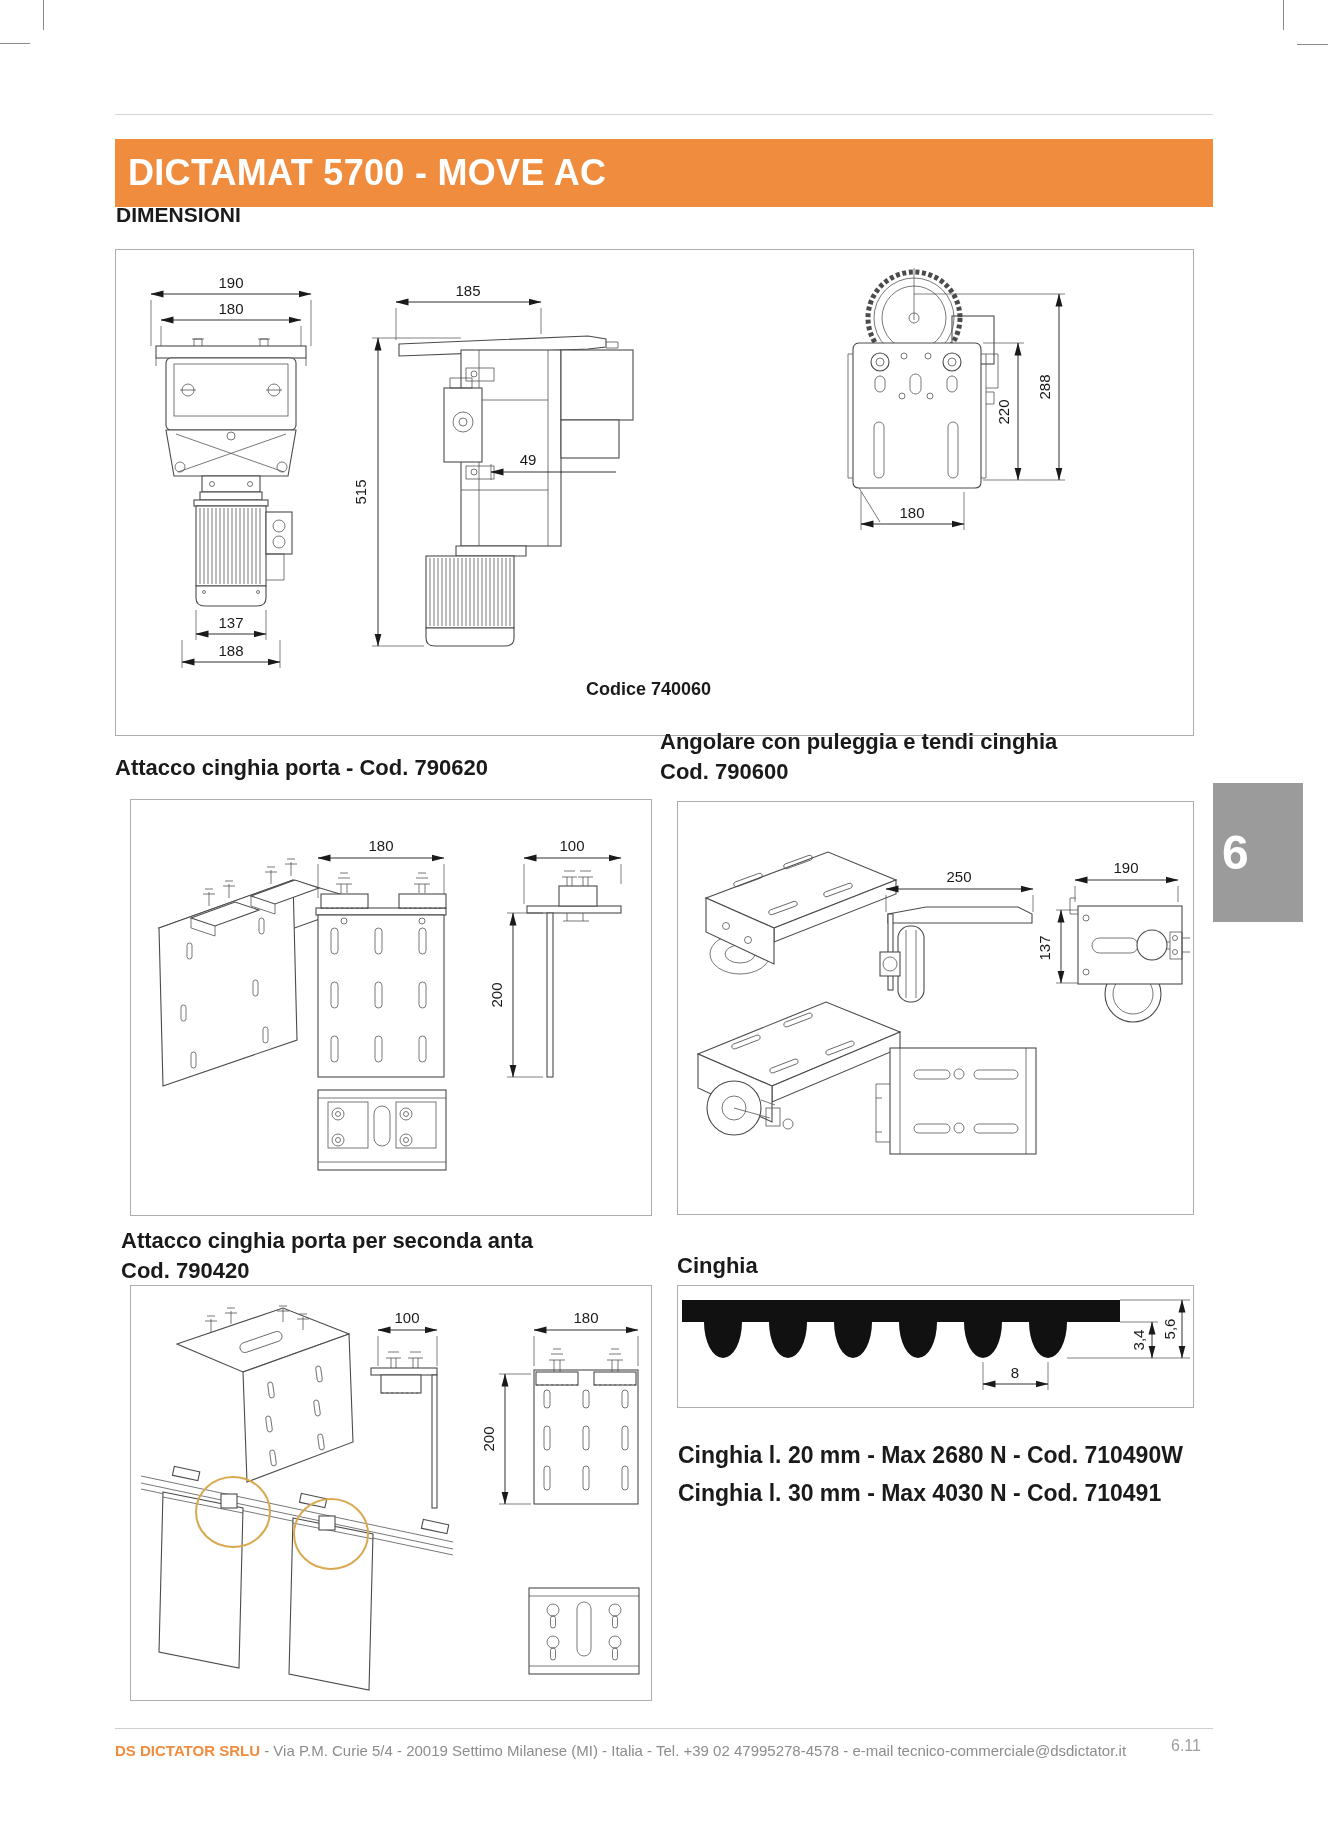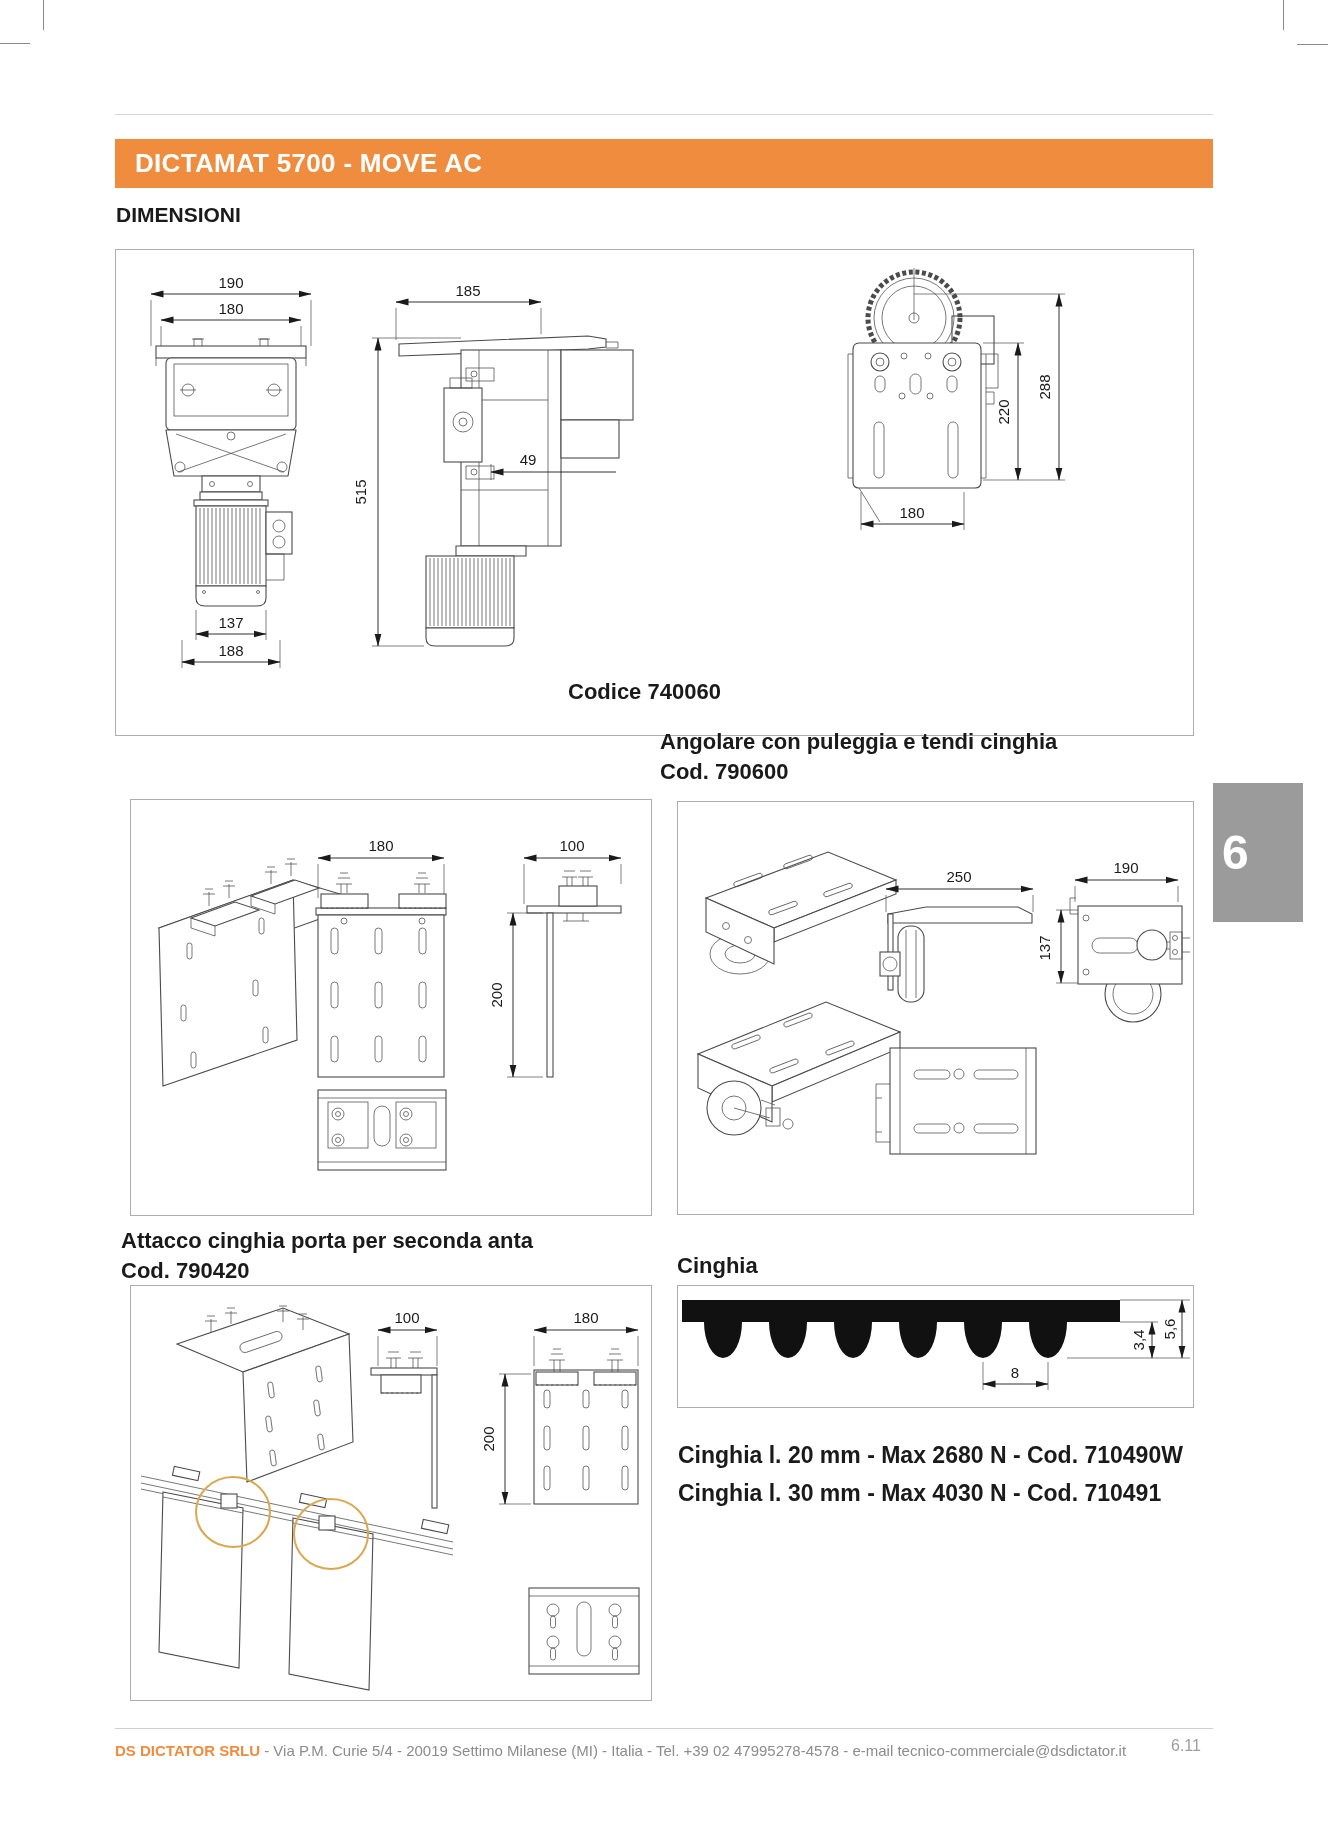--- a/index.html
+++ b/index.html
@@ -1,25 +1,25 @@
 <!DOCTYPE html>
 <html><head>
 <meta charset="utf-8">
 <style>
   html,body{margin:0;padding:0;background:#fff}
   .page{position:relative;width:1328px;height:1842px;background:#fff;overflow:hidden;
         font-family:"Liberation Sans",sans-serif;color:#1a1a1a}
   .cm{position:absolute;background:#8a8a8a}
   .rule{position:absolute;height:1px;background:#d4d4d4}
-  .hdr{position:absolute;left:115px;top:139px;width:1098px;height:49px;display:flex;align-items:center;
-       padding-left:20px;box-sizing:border-box;color:#fff;font-size:26px;font-weight:bold;letter-spacing:.3px}
+  .hdr{position:absolute;left:115px;top:139px;width:1098px;height:68px;display:flex;align-items:center;
+       padding-left:13px;box-sizing:border-box;color:#fff;font-size:36px;font-weight:bold;letter-spacing:.3px}
   .dimtitle{position:absolute;left:116px;top:203px;font-size:21px;font-weight:bold}
   .box{position:absolute;border:1px solid #adadad;background:#fff;box-sizing:border-box}
   .bh{position:absolute;font-size:22px;font-weight:bold;text-align:left;line-height:30px}
-  .codice{position:absolute;left:452px;top:429px;font-size:22px;font-weight:bold}
+  .codice{position:absolute;left:470px;top:429px;font-size:18px;font-weight:bold}
   .spec{position:absolute;left:678px;font-size:23px;font-weight:bold}
   .ftr{position:absolute;left:115px;top:1742px;font-size:15px;color:#8c8c8c;white-space:nowrap}
   .ftr .co{color:#EF8C3E;font-weight:bold}
   .pgnum{position:absolute;left:1171px;top:1737px;font-size:16px;color:#9e9e9e}
   .tab6{position:absolute;left:1213px;top:783px;width:90px;height:139px;background:#9b9b9b;color:#fff;
         font-size:48px;font-weight:bold;display:flex;align-items:center;padding-left:9px;box-sizing:border-box}
   svg .dt{font-family:"Liberation Sans",sans-serif;font-size:15px;fill:#1a1a1a}
   svg .o1{stroke:#4b4b4b;stroke-width:1.1;fill:#fff}
   svg .o2{stroke:#4b4b4b;stroke-width:.75;fill:none}
   svg .ext{stroke:#4b4b4b;stroke-width:.7;fill:none}
@@ -164,20 +164,21 @@
         <line class="dim" x1="943" y1="44" x2="943" y2="230" marker-start="url(#mA)" marker-end="url(#mA)"></line>
         <text class="dt" transform="translate(934,137) rotate(-90)" text-anchor="middle">288</text>
         <path class="ext" d="M745,242V280 M848,242V280"></path>
         <line class="dim" x1="745" y1="274" x2="848" y2="274" marker-start="url(#mA)" marker-end="url(#mA)"></line>
         <text class="dt" x="796" y="268" text-anchor="middle">180</text>
       </g>
     </svg>
     <div class="codice">Codice 740060</div>
   </div>
 
+  <div class="bh" style="left:115px;top:753px;width:540px">Attacco cinghia porta - Cod. 790620</div>
   <div class="bh" style="left:660px;top:727px;width:552px">
     <div>Angolare con puleggia e tendi cinghia</div>
     <div>Cod. 790600</div>
   </div>
 
   <div class="box" style="left:130px;top:799px;width:522px;height:417px">
     <svg width="520" height="415" viewBox="0 0 520 415">
       <g>
         <path class="o1" d="M28,128 L162,80 L236,102 L102,150 z"></path>
         <path class="o1" d="M28,128 L162,80 L166,240 L32,286 z"></path>

